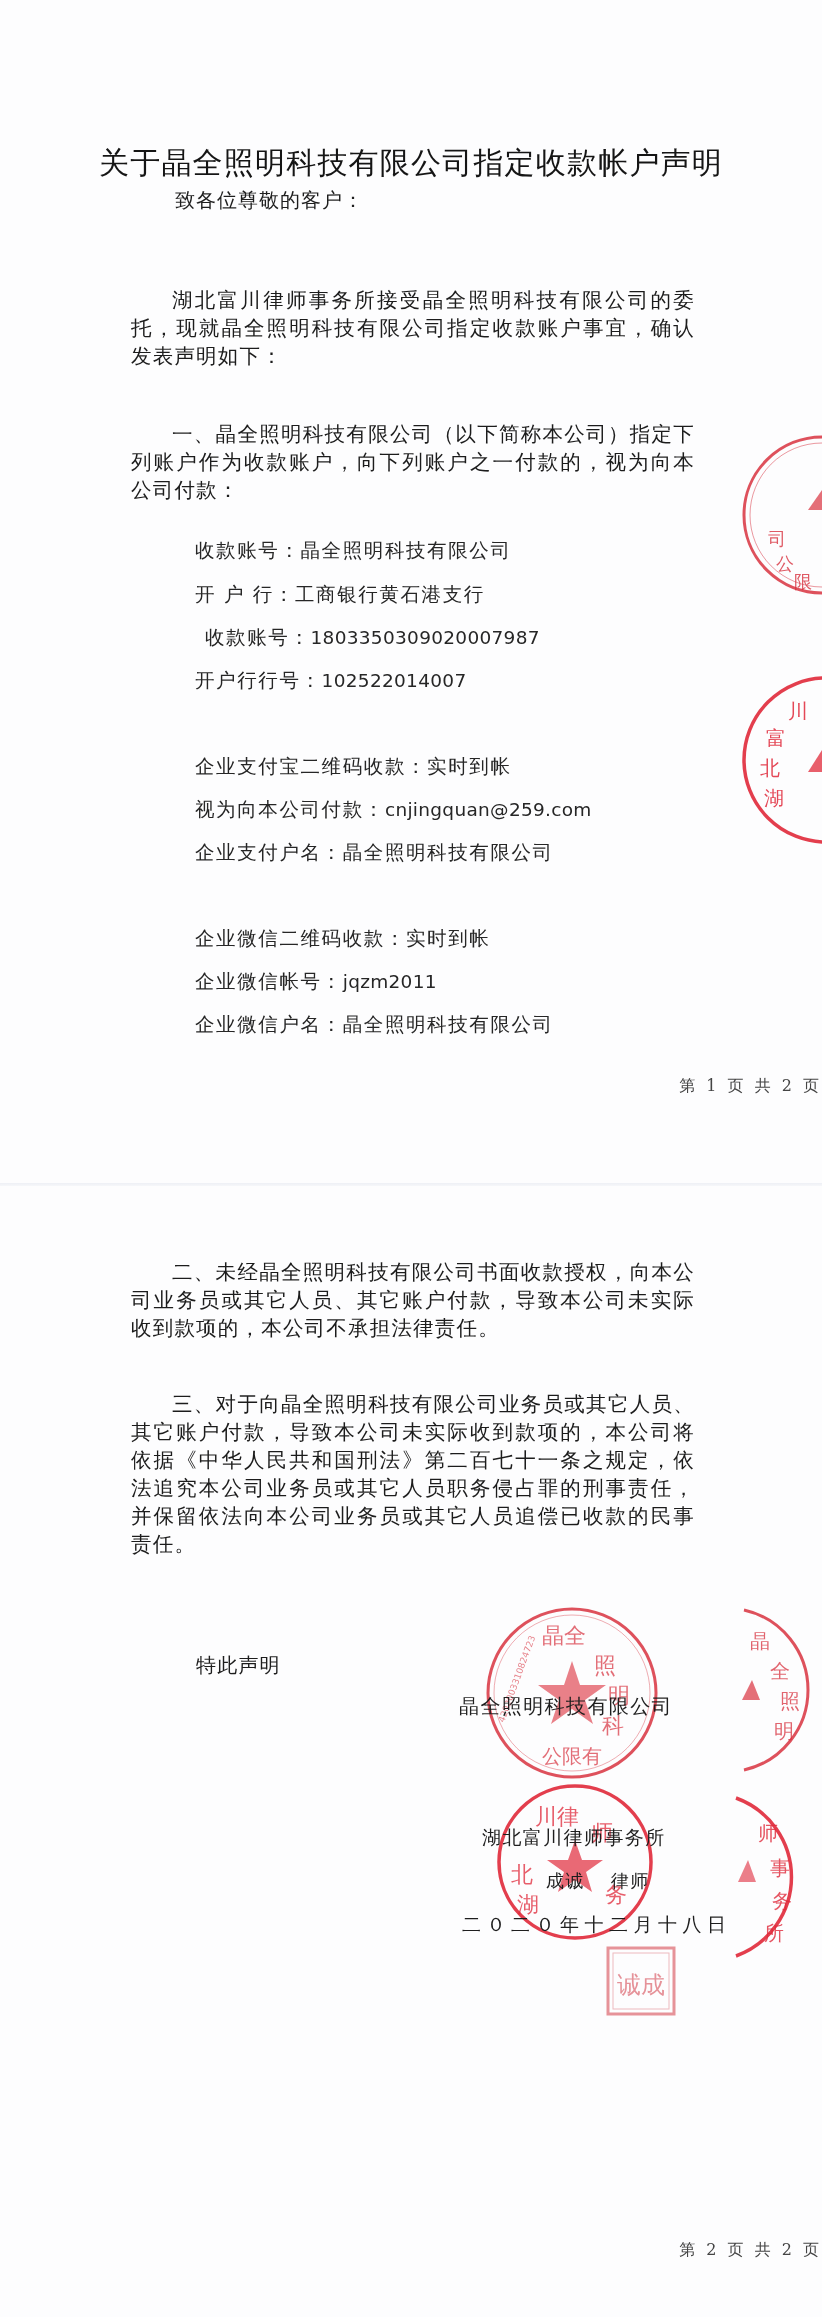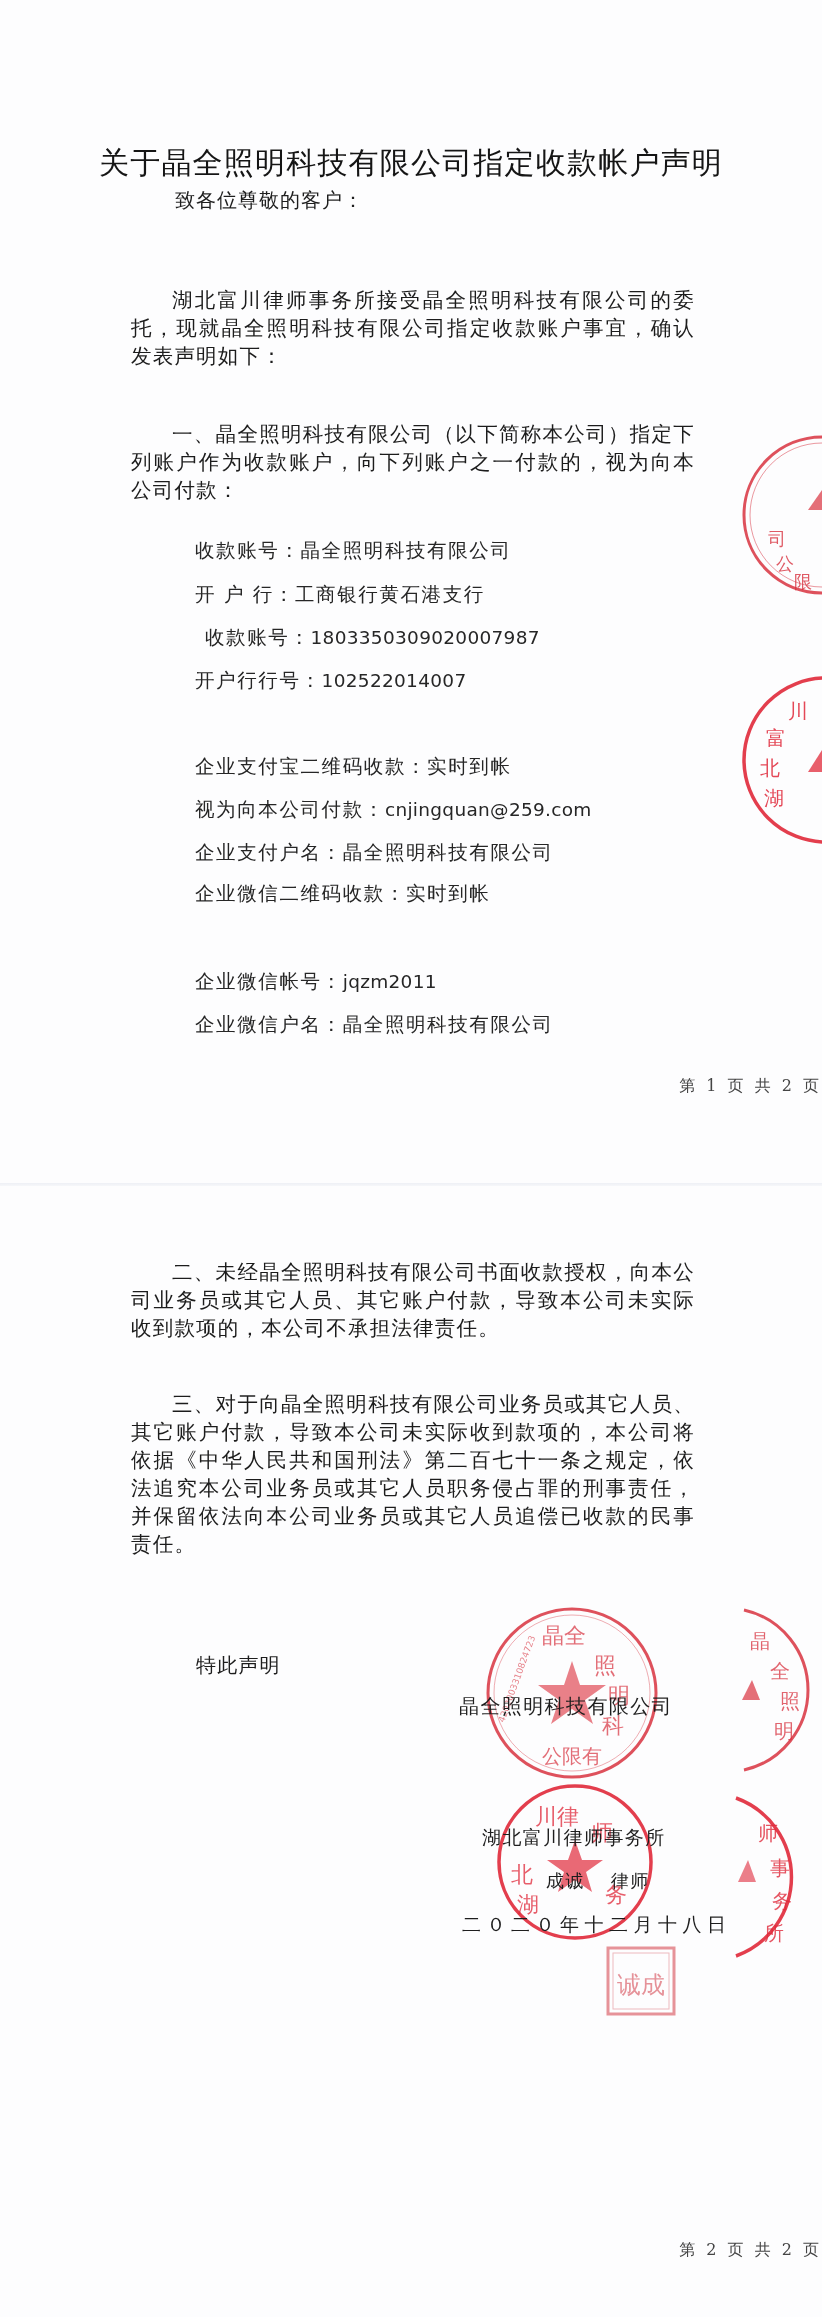--- a/index.html
+++ b/index.html
@@ -107,21 +107,21 @@
 <div class="field" style="top:753px;">
   <span>企业支付宝二维码收款：</span><span>实时到帐</span>
 </div>
 <div class="field" style="top:796px;">
   <span>视为向本公司付款：</span><span class="val-latin">cnjingquan@259.com</span>
 </div>
 <div class="field" style="top:839px;">
   <span>企业支付户名：</span><span>晶全照明科技有限公司</span>
 </div>
 
-<div class="field" style="top:880px;font-family:Liberation Serif, serif;">
+<div class="field" style="top:925px;font-family:Liberation Serif, serif;">
   <span>企业微信二维码收款：</span><span>实时到帐</span>
 </div>
 <div class="field" style="top:968px;">
   <span>企业微信帐号：</span><span class="val-latin">jqzm2011</span>
 </div>
 <div class="field" style="top:1011px;">
   <span>企业微信户名：</span><span>晶全照明科技有限公司</span>
 </div>
 
 <div class="footer" style="top:1076px;">第 1 页 共 2 页</div>

